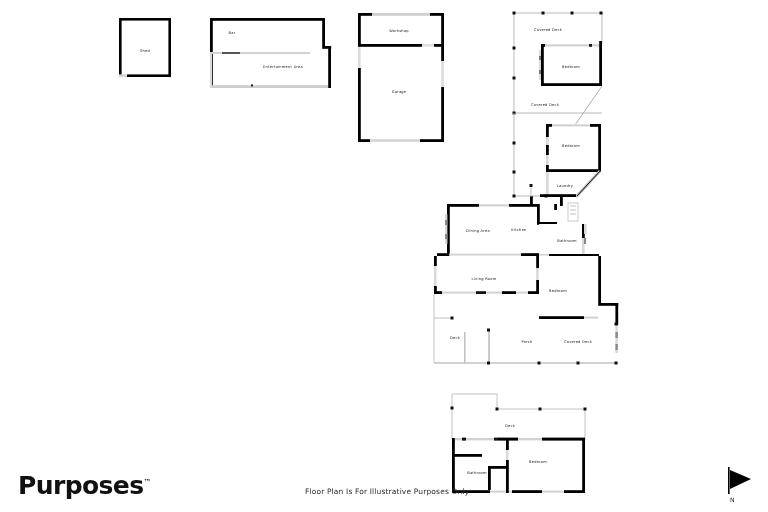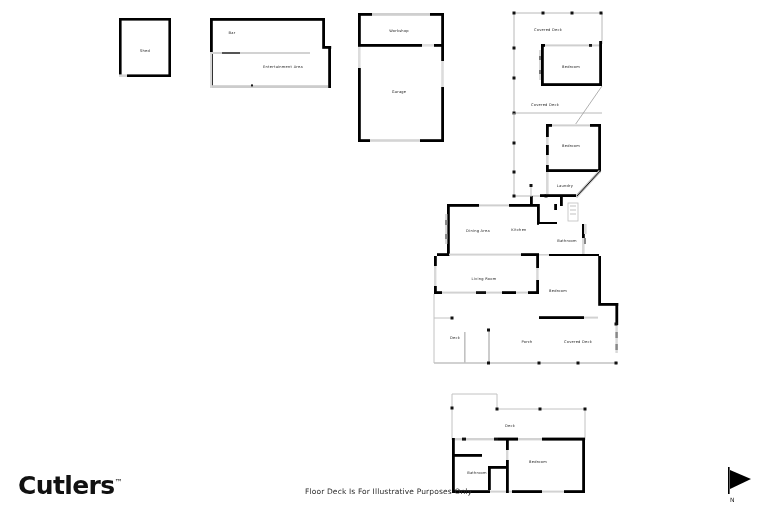--- a/index.html
+++ b/index.html
@@ -364,23 +364,23 @@
   <div class="room-label" style="left:484px;  top:279px;">Living Room</div>
   <div class="room-label" style="left:558px;  top:291px;">Bedroom</div>
   <div class="room-label" style="left:455px; top:338px;">Deck</div>
   <div class="room-label" style="left:527px; top:342px;">Porch</div>
   <div class="room-label" style="left:578px; top:342px;">Covered Deck</div>
   <div class="room-label" style="left:510px; top:426px;">Deck</div>
   <div class="room-label" style="left:477px; top:473px;">Bathroom</div>
   <div class="room-label" style="left:538px; top:462px;">Bedroom</div>
 </div>
 
-<div id="brand-logo"><span>Cutlers</span><span class="tm">™</span></div>
-
-<div id="disclaimer">Floor Deck Is For Illustrative Purposes Only</div>
+<div id="brand-logo"><span>Purposes</span><span class="tm">™</span></div>
+
+<div id="disclaimer">Floor Plan Is For Illustrative Purposes Only</div>
 
 <div id="compass">
   <svg width="36" height="30" viewBox="0 0 36 30">
     <rect x="6" y="1" width="1.6" height="27" fill="#000000"></rect>
     <polygon points="8,4 29,13 8,23" fill="#000000"></polygon>
   </svg>
   <span class="n-label">N</span>
 </div>
 
 </body></html>

